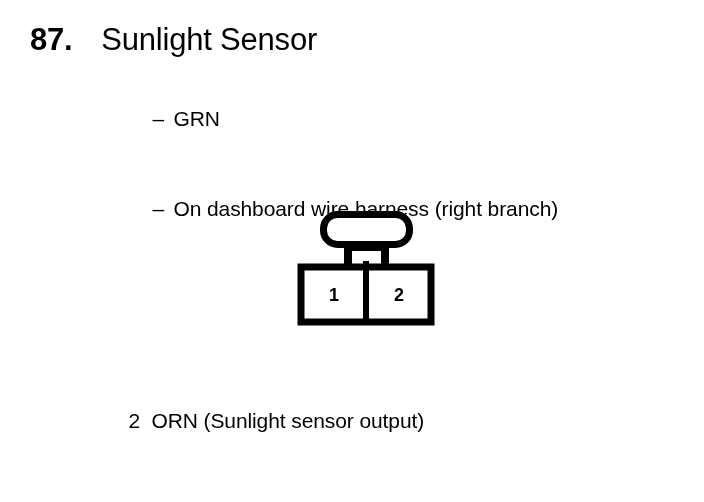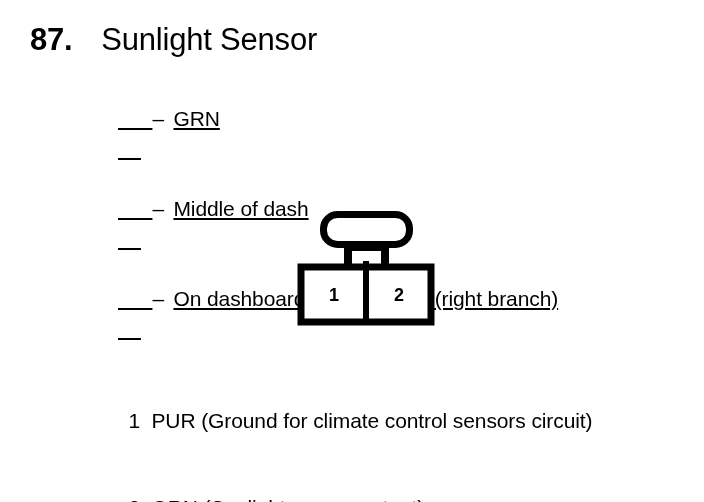--- a/index.html
+++ b/index.html
@@ -41,21 +41,20 @@
     margin-left: 29px;
     letter-spacing: -0.2px;
     white-space: pre;
   }
 
   
   .desc-list {
     position: absolute;
     left: 118px;
     top: 74px;
-    text-decoration: underline;
   }
   .desc-item {
     font-size: 21px;
     line-height: 30px;
     white-space: pre;
     letter-spacing: -0.1px;
   }
   .desc-dash {
     display: inline-block;
     width: 21px;
@@ -104,23 +103,20 @@
   <div class="header">
     <span class="header-number">87.</span>
     <span class="header-title">Sunlight Sensor</span>
   </div>
 
   <div class="desc-list">
     <div class="desc-item">
       <span class="desc-dash">–</span><span>GRN</span>
     </div>
     <div class="desc-item">
-      <span class="desc-dash">–</span><span>Middle of dash</span>
-    </div>
-    <div class="desc-item">
       <span class="desc-dash">–</span><span>On dashboard wire harness (right branch)</span>
     </div>
   </div>
 
   <div class="connector">
     <svg width="156" height="124" viewBox="0 0 156 124" xmlns="http://www.w3.org/2000/svg">
 
       <rect x="35.5" y="8.5" width="86" height="30" rx="14" ry="14" fill="none" stroke="#000000" stroke-width="7"></rect>
 
       <path d="M 56 36 L 101 36 L 101 60 L 93 60 L 93 45 L 64 45 L 64 60 L 56 60 Z" fill="#000000"></path>
@@ -133,20 +129,17 @@
 
       <rect x="75" y="55" width="6" height="61" fill="#000000"></rect>
 
       <text class="cavity-label" x="46" y="95" text-anchor="middle">1</text>
       <text class="cavity-label" x="111" y="95" text-anchor="middle">2</text>
     </svg>
   </div>
 
   <div class="pin-legend">
     <div class="pin-row">
-      <span class="pin-num">1</span><span>PUR (Ground for climate control sensors circuit)</span>
-    </div>
-    <div class="pin-row">
       <span class="pin-num">2</span><span>ORN (Sunlight sensor output)</span>
     </div>
   </div>
 
 </div>
 
 </body></html>

